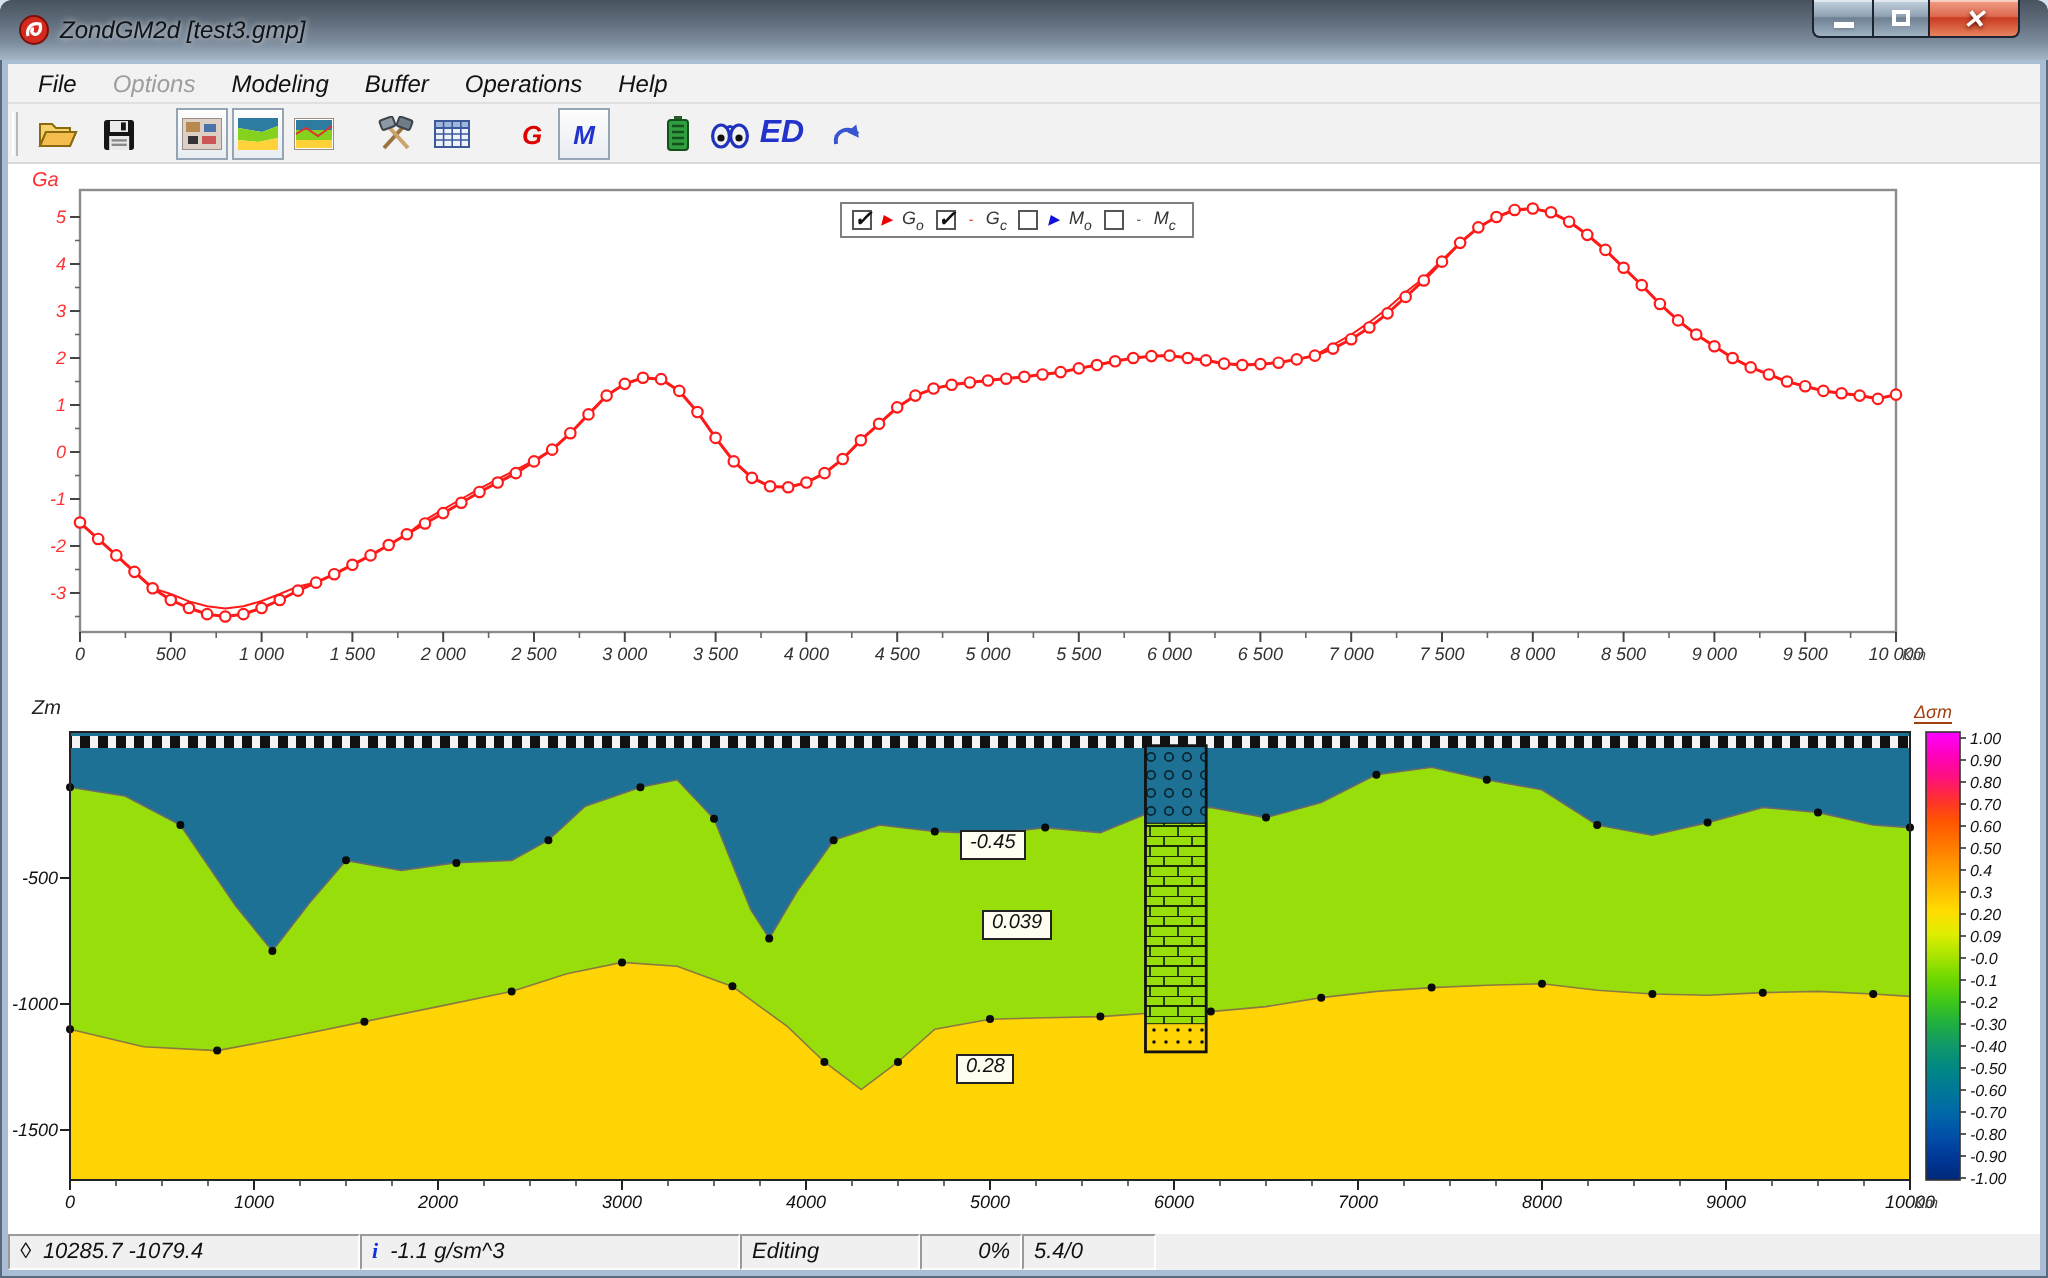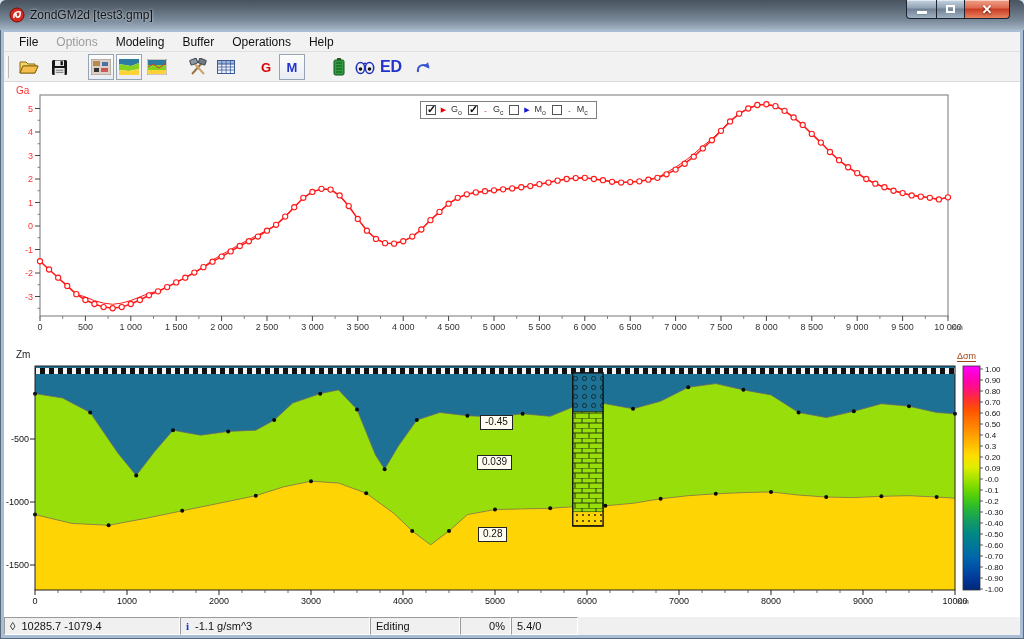--- a/index.html
+++ b/index.html
@@ -1,20 +1,20 @@
 <!DOCTYPE html>
 <html><head>
 <meta charset="utf-8">
 <style>
   * { margin:0; padding:0; box-sizing:border-box; }
   html,body { background:#d8e2ee; }
   body { font-family:"Liberation Sans", sans-serif; }
   #win { position:relative; width:1024px; height:639px; background:#a9bdd4;
          border-radius:6px 6px 0 0; overflow:hidden;
-         box-shadow:0 0 0 1px #5a6a7c inset; }
+         box-shadow:0 0 0 1px #5a6a7c inset;font-style:italic; }
   
   #titlebar { position:absolute; left:0; top:0; width:1024px; height:30px;
     background:linear-gradient(180deg,#49535f 0%,#5f6c7a 35%,#7c8c9c 70%,#a5b6c6 100%);
     border-radius:6px 6px 0 0; }
   #title-text { position:absolute; left:30px; top:8px; font-size:12px; color:#101418;
     text-shadow:0 0 3px rgba(255,255,255,.8); white-space:nowrap; }
   #app-icon { position:absolute; left:9px; top:7px; width:16px; height:16px; }
   #win-buttons { position:absolute; right:14px; top:0; height:19px; display:flex; }
   .winbtn { height:19px; border:1px solid #1c2430; border-top:none; display:flex;
     align-items:center; justify-content:center; color:#fff; font-size:10px;
@@ -616,21 +616,21 @@
             <text x="981" y="221" font-size="8" fill="#111">-0.70</text>
             <line x1="976" y1="229" x2="979" y2="229" stroke="#333" stroke-width="0.8"></line>
             <text x="981" y="232" font-size="8" fill="#111">-0.80</text>
             <line x1="976" y1="240" x2="979" y2="240" stroke="#333" stroke-width="0.8"></line>
             <text x="981" y="243" font-size="8" fill="#111">-0.90</text>
             <line x1="976" y1="251" x2="979" y2="251" stroke="#333" stroke-width="0.8"></line>
             <text x="981" y="254" font-size="8" fill="#111">-1.00</text>
           </g>
         </svg>
       <div class="val-box" style="left:476px;top:77px">-0.45</div>
-      <div class="val-box" style="left:473px;top:117px">0.039</div>
+      <div class="val-box" style="left:487px;top:117px">0.039</div>
       <div class="val-box" style="left:474px;top:189px">0.28</div>
     </div>
 
   </div>
 
   <div id="statusbar">
     <div class="st" style="left:0;width:176px">
       <span class="ico">◊</span>
       <span>10285.7 -1079.4</span>
     </div>

